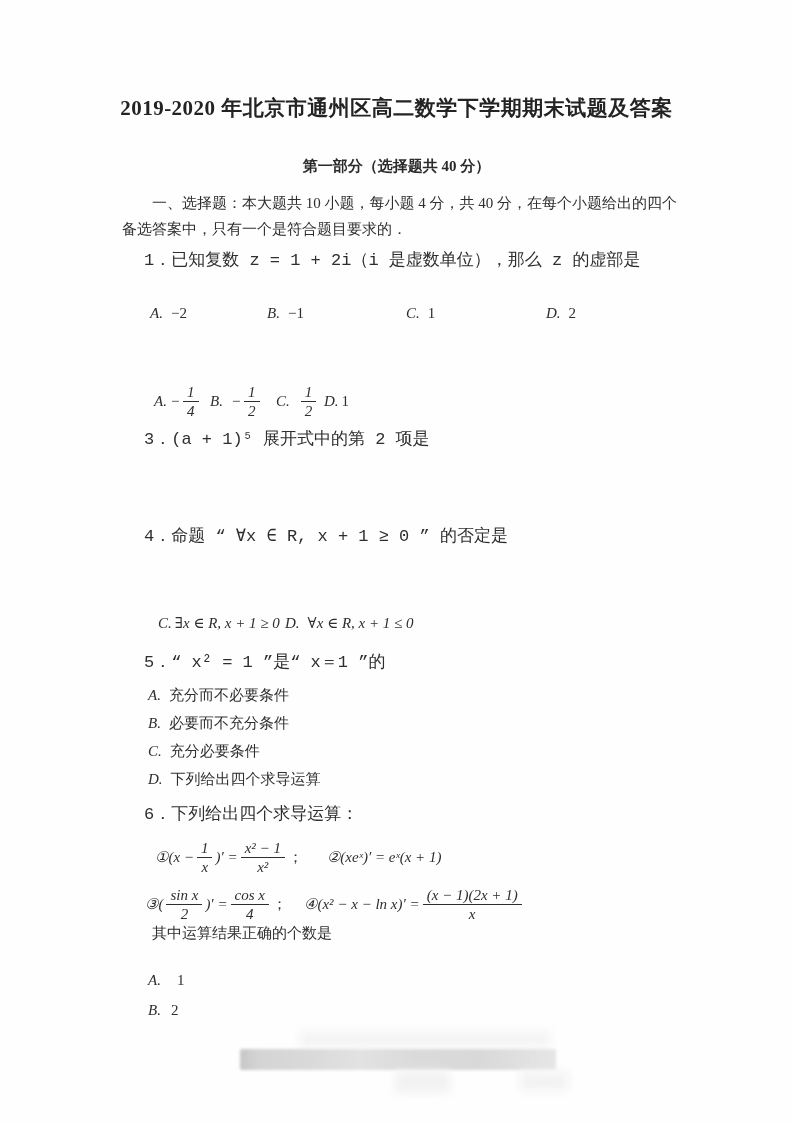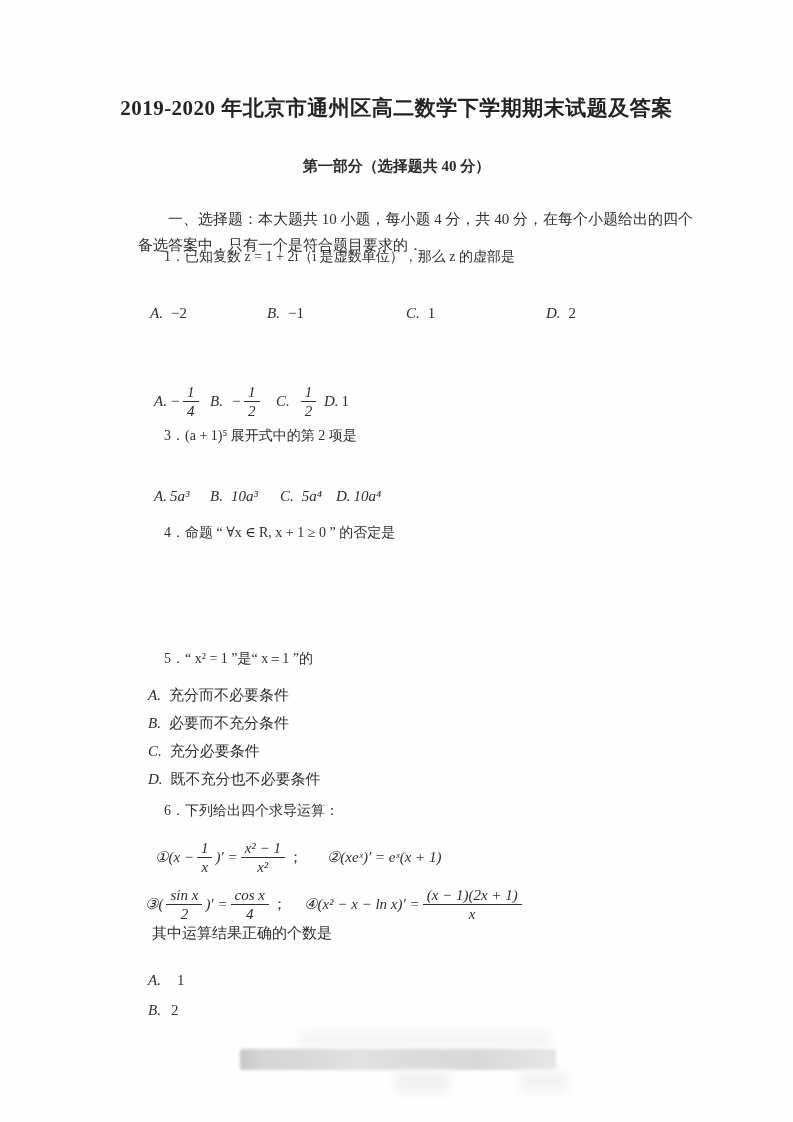--- a/index.html
+++ b/index.html
@@ -10,24 +10,24 @@
   }
   .title{
     position:absolute;top:94px;left:0;width:793px;margin:0;
     text-align:center;font-size:21px;font-weight:bold;color:#232323;letter-spacing:.5px;
   }
   .section-heading{
     position:absolute;top:157px;left:0;width:793px;margin:0;
     text-align:center;font-size:15px;font-weight:bold;color:#2a2a2a;
   }
   .intro{
-    position:absolute;top:188px;left:120px;width:557px;margin:18px;
+    position:absolute;top:188px;left:120px;width:557px;margin:2px;
     font-size:15px;line-height:26px;text-indent:2em;
   }
-  .stem{position:absolute;left:164px;font-size:14px;white-space:nowrap;}
+  .stem{position:absolute;left:144px;font-size:17px;white-space:nowrap;font-family:Liberation Mono, monospace;}
   .row{position:absolute;left:120px;width:620px;font-size:15px;}
   .opt{position:absolute;white-space:nowrap;margin-top:16px;}
   .lbl{font-style:italic;font-family:"Liberation Serif",serif;margin-right:8px;}
   .tight .lbl{margin-right:3px;}
   .mathtext{font-style:italic;}
   .upright{font-style:normal;}
   .fopt{display:inline-flex;align-items:center;}
   .frac{display:inline-flex;flex-direction:column;align-items:center;
         vertical-align:middle;line-height:1.2;margin:0 3px;font-style:italic;}
   .frac .fn{padding:0 4px;border-bottom:1.3px solid #2e2e2e;}
@@ -93,34 +93,32 @@
           <span class="fd">2</span>
         </span>
     </span>
     <span class="opt fopt tight" style="left:204px;top:0;height:54px">
       <span class="lbl">D.</span>
         <span class="upright">1</span>
     </span>
   </div>
 
   <div class="stem" style="top:427px">3．(a + 1)⁵ 展开式中的第 2 项是</div>
-  <div class="row" style="top:472px;height:22px">
-    <span class="opt tight" style="left:34px"><span class="lbl">A.</span><span class="mathtext">5a³</span></span>
-    <span class="opt" style="left:90px"><span class="lbl">B.</span><span class="mathtext">10a³</span></span>
-    <span class="opt" style="left:160px"><span class="lbl">C.</span><span class="mathtext">5a⁴</span></span>
-    <span class="opt tight" style="left:216px"><span class="lbl">D.</span><span class="mathtext">10a⁴</span></span>
-  </div>
 
   <div class="stem" style="top:524px">4．命题 “ ∀x ∈ R, x + 1 ≥ 0 ” 的否定是</div>
+  <div class="row" style="top:598px;height:22px">
+    <span class="opt tight" style="left:38px"><span class="lbl">C.</span><span class="mathtext">∃x ∈ R, x + 1 ≥ 0</span></span>
+    <span class="opt" style="left:165px"><span class="lbl">D.</span><span class="mathtext">∀x ∈ R, x + 1 ≤ 0</span></span>
+  </div>
 
   <div class="stem" style="top:650px">5．“ x² = 1 ”是“ x＝1 ”的</div>
   <div class="vlist-item" style="top:686px"><span class="lbl">A.</span><span>充分而不必要条件</span></div>
   <div class="vlist-item" style="top:714px"><span class="lbl">B.</span><span>必要而不充分条件</span></div>
   <div class="vlist-item" style="top:742px"><span class="lbl">C.</span><span>充分必要条件</span></div>
-  <div class="vlist-item" style="top:770px"><span class="lbl">D.</span><span>既不充分也不必要条件</span></div>
+  <div class="vlist-item" style="top:770px"><span class="lbl">D.</span><span>下列给出四个求导运算</span></div>
 
   <div class="stem" style="top:802px">6．下列给出四个求导运算：</div>
 
   <div class="mline" style="left:155px;top:832px;height:50px">
     <span>①(x −</span>
     <span class="frac">
         <span class="fn">1</span>
         <span class="fd">x</span>
       </span>
     <span>)′ =</span>

